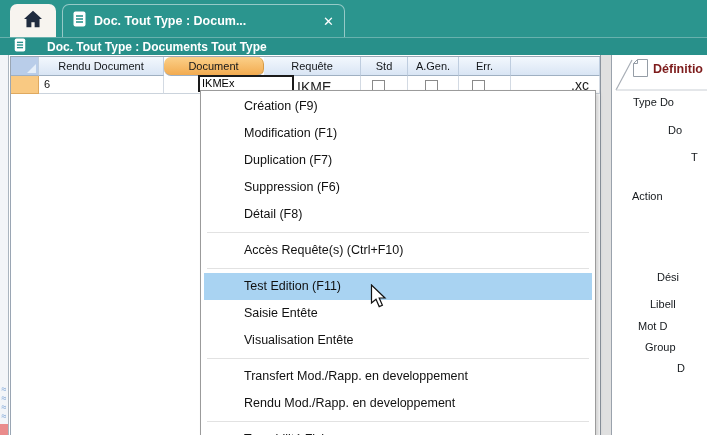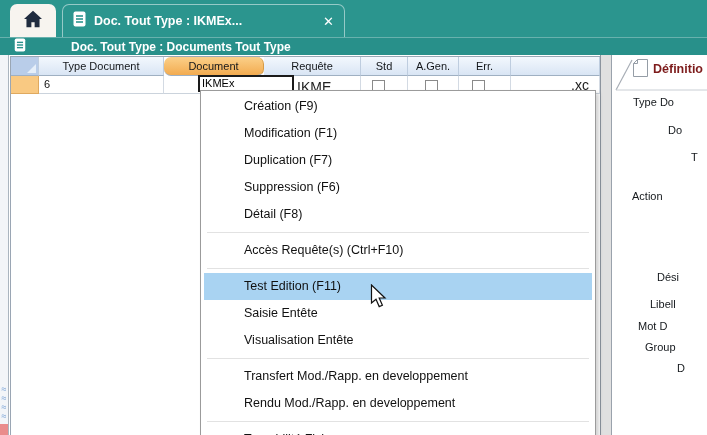--- a/index.html
+++ b/index.html
@@ -18,21 +18,21 @@
     border-radius:7px 7px 0 0;display:flex;align-items:center;justify-content:center;}
   .doc-tab{position:absolute;left:62px;top:4px;width:283px;height:33px;background:var(--teal);
     border:1px solid rgba(255,255,255,.5);border-bottom:none;border-radius:7px 7px 0 0;
     display:flex;align-items:center;padding:0 10px;}
   .doc-tab .tab-label{flex:1;color:#fff;font-weight:bold;font-size:12.5px;white-space:nowrap;
     overflow:hidden;margin-left:8px;}
   .tab-close{color:#fff;font-size:13px;font-weight:bold;margin-left:6px;cursor:default;}
 
   
   .titlebar{position:absolute;left:0;top:37px;width:707px;height:18px;background:var(--teal-dark);
-    border-top:1px solid rgba(255,255,255,.3);display:flex;align-items:center;padding-left:14px;gap:24px;}
+    border-top:1px solid rgba(255,255,255,.3);display:flex;align-items:center;padding-left:14px;}
   .titlebar .bar-label{color:#fff;font-weight:bold;font-size:12px;margin-left:21px;white-space:nowrap;}
 
   
   .left-strip{position:absolute;left:0;top:55px;width:9px;height:380px;background:#F3F5F8;
     border-right:1px solid #ABB5BF;}
   .squig{position:absolute;left:0;width:8px;text-align:center;color:var(--squiggle-blue);
     font-size:9px;line-height:9px;}
   .strip-highlight{position:absolute;left:0;top:369px;width:8px;height:11px;background:var(--salmon);}
 
   
@@ -94,21 +94,21 @@
   </div>
   <div class="doc-tab">
     <span>
       <svg width="13" height="16" viewBox="0 0 13 16">
           <rect x="0.5" y="0.5" width="12" height="15" rx="2" fill="#fff"></rect>
           <line x1="3" y1="5" x2="10" y2="5" stroke="#2B958E" stroke-width="1.6"></line>
           <line x1="3" y1="8" x2="10" y2="8" stroke="#2B958E" stroke-width="1.6"></line>
           <line x1="3" y1="11" x2="10" y2="11" stroke="#2B958E" stroke-width="1.6"></line>
         </svg>
     </span>
-    <span class="tab-label">Doc. Tout Type : IKMEx...</span>
+    <span class="tab-label">Doc. Tout Type : Docum...</span>
     <span class="tab-close">✕</span>
   </div>
 </div>
 
 <div class="titlebar">
   <span>
     <svg width="12" height="14" viewBox="0 0 13 16">
         <rect x="0.5" y="0.5" width="12" height="15" rx="2" fill="#fff"></rect>
         <line x1="3" y1="5" x2="10" y2="5" stroke="#28908A" stroke-width="1.6"></line>
         <line x1="3" y1="8" x2="10" y2="8" stroke="#28908A" stroke-width="1.6"></line>
@@ -122,21 +122,21 @@
   <span class="squig" style="top:330px">≈</span>
   <span class="squig" style="top:339px">≈</span>
   <span class="squig" style="top:348px">≈</span>
   <span class="squig" style="top:357px">≈</span>
   <div class="strip-highlight"></div>
 </div>
 
 <div class="grid">
   <div class="hrow">
     <div class="hcell corner w28"></div>
-    <div class="hcell w125">Type Document</div>
+    <div class="hcell w125">Rendu Document</div>
     <div class="hcell orange w100">Document</div>
     <div class="hcell w97">Requête</div>
     <div class="hcell w47">Std</div>
     <div class="hcell w51">A.Gen.</div>
     <div class="hcell w52">Err.</div>
     <div class="hcell w89"></div>
   </div>
   <div class="drow">
     <div class="dcell selector w28"></div>
     <div class="dcell w125">6</div>

